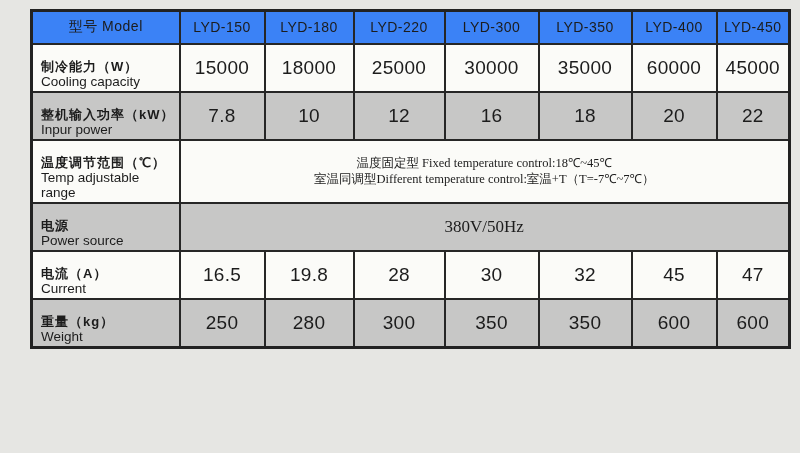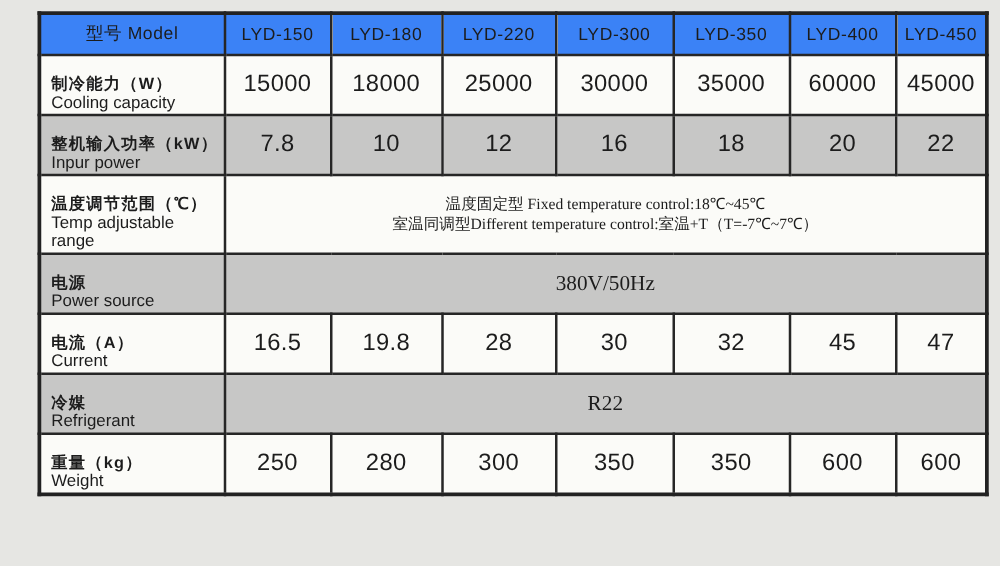--- a/index.html
+++ b/index.html
@@ -125,29 +125,20 @@
         <div class="en">Current</div>
       </th>
       <td class="val">16.5</td>
       <td class="val">19.8</td>
       <td class="val">28</td>
       <td class="val">30</td>
       <td class="val">32</td>
       <td class="val">45</td>
       <td class="val">47</td>
     </tr>
-    <tr style="height:33px">
-      <th class="label">
-        <div class="zh">冷媒</div>
-        <div class="en">Refrigerant</div>
-      </th>
-      <td class="span-cell" colspan="7">
-        <div class="span-line big">R22</div>
-      </td>
-    </tr>
     <tr style="height:35px">
       <th class="label">
         <div class="zh">重量（kg）</div>
         <div class="en">Weight</div>
       </th>
       <td class="val">250</td>
       <td class="val">280</td>
       <td class="val">300</td>
       <td class="val">350</td>
       <td class="val">350</td>

